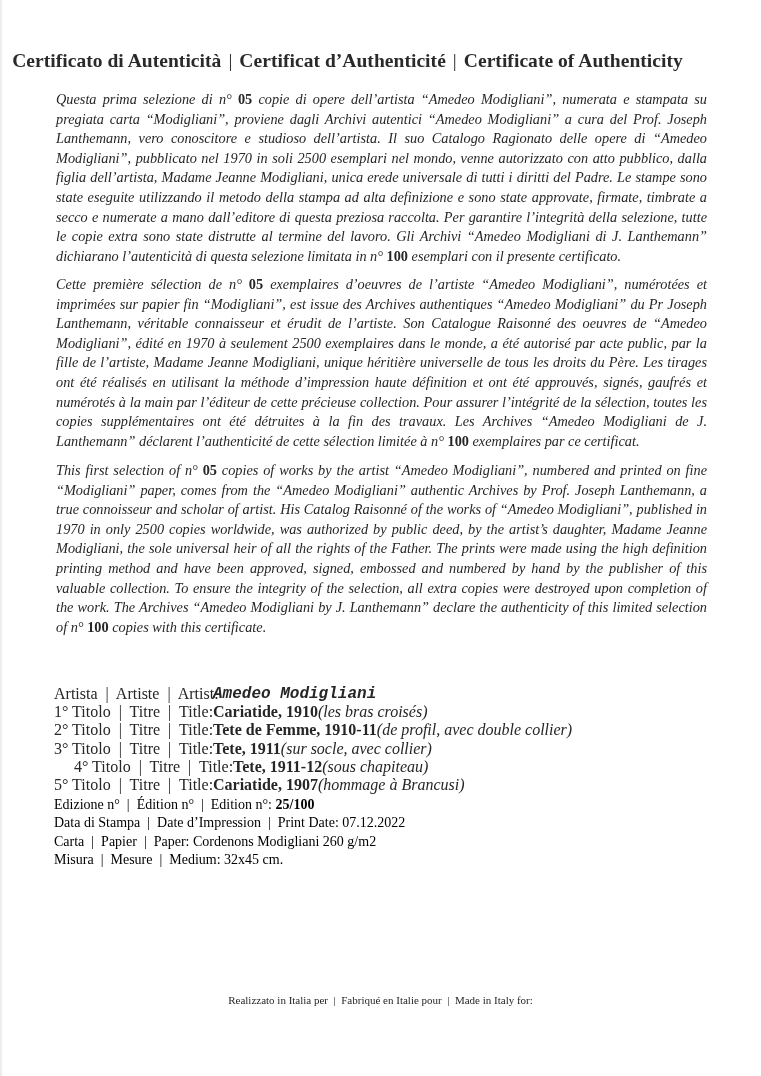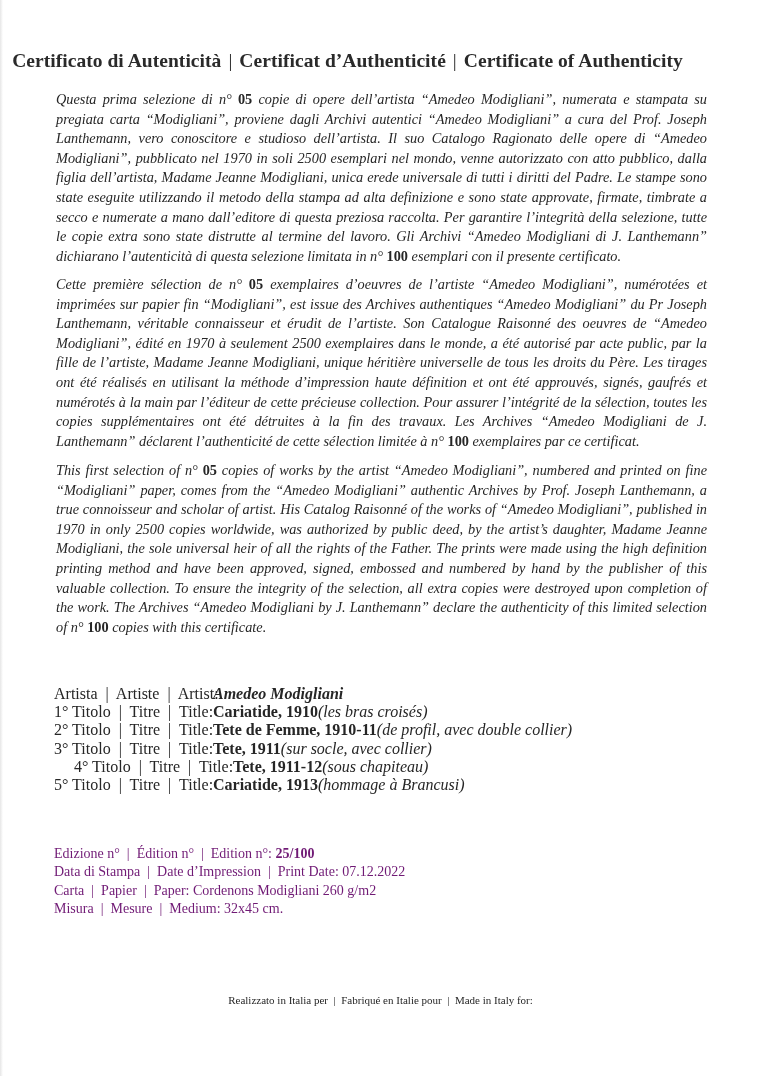--- a/index.html
+++ b/index.html
@@ -71,32 +71,33 @@
   }
   .detail-label {
     width: 159px;
     flex: none;
   }
   .detail-value {
     font-weight: bold;
   }
   .detail-value.artist {
     font-style: italic;
+    font-family: Liberation Mono, monospace;
   }
   .detail-note {
     font-style: italic;
     font-weight: normal;
   }
   .edition {
     position: absolute;
     left: 54px;
-    top: 845px;
+    top: 796px;
     font-size: 14px;
     line-height: 18.4px;
-    color: #701a75;
+    color: #000000;
   }
   .edition-row { white-space: nowrap; }
   .edition-row .val-bold { font-weight: bold; }
 
   .footer {
     position: absolute;
     top: 992px;
     left: 0;
     width: 761px;
     text-align: center;
@@ -143,21 +144,21 @@
     <span class="detail-value">Tete, 1911</span>
       <span class="detail-note"> (sur socle, avec collier)</span>
   </div>
   <div class="detail-row">
     <span class="detail-label" style="white-space: pre; margin-left: 20px;">4° Titolo  |  Titre  |  Title:</span>
     <span class="detail-value">Tete, 1911-12</span>
       <span class="detail-note"> (sous chapiteau)</span>
   </div>
   <div class="detail-row">
     <span class="detail-label" style="white-space: pre;">5° Titolo  |  Titre  |  Title:</span>
-    <span class="detail-value">Cariatide, 1913</span>
+    <span class="detail-value">Cariatide, 1907</span>
       <span class="detail-note"> (hommage à Brancusi)</span>
   </div>
 </div>
 
 <div class="edition">
   <div class="edition-row">
     <span style="white-space:pre;">Edizione n°  |  Édition n°  |  Edition n°: </span><span class="val-bold">25/100</span>
   </div>
   <div class="edition-row">
     <span style="white-space:pre;">Data di Stampa  |  Date d’Impression  |  Print Date: </span><span>07.12.2022</span>

